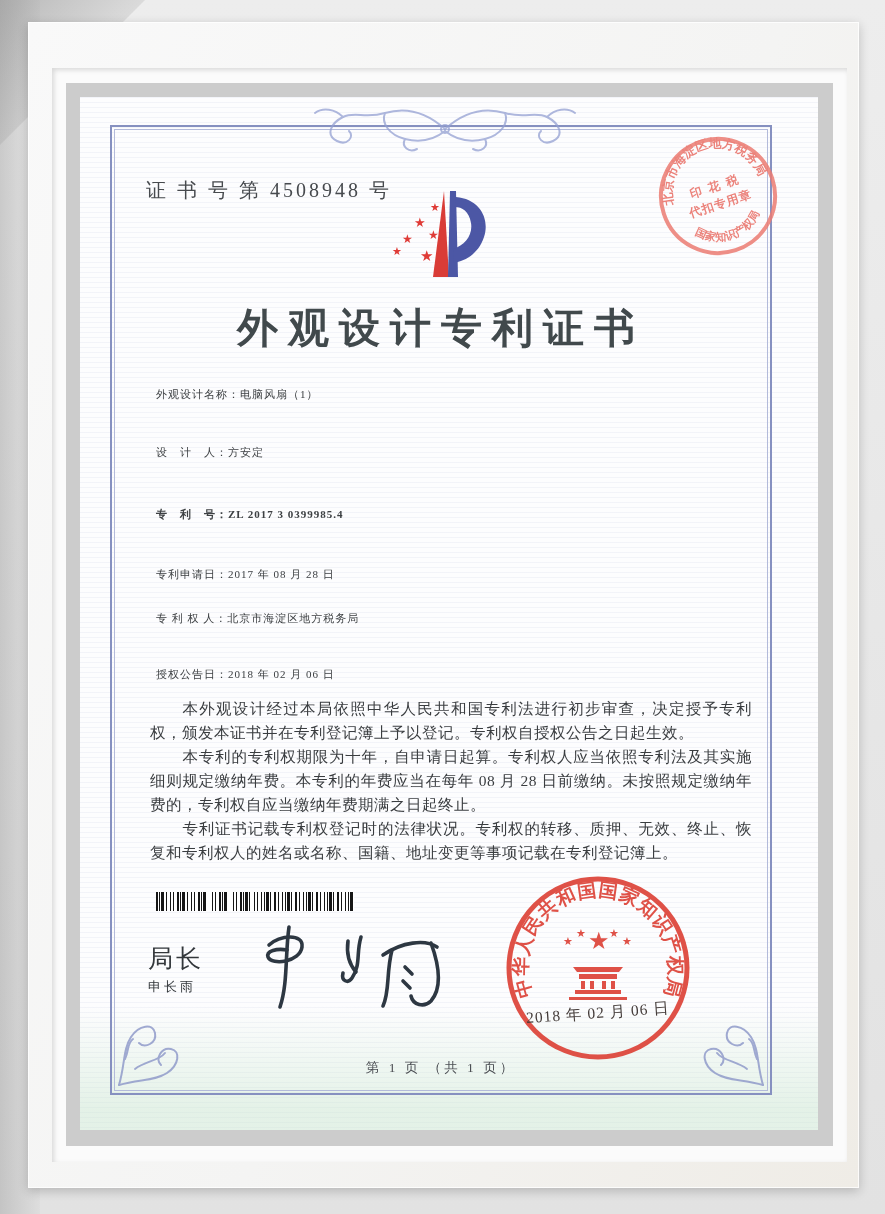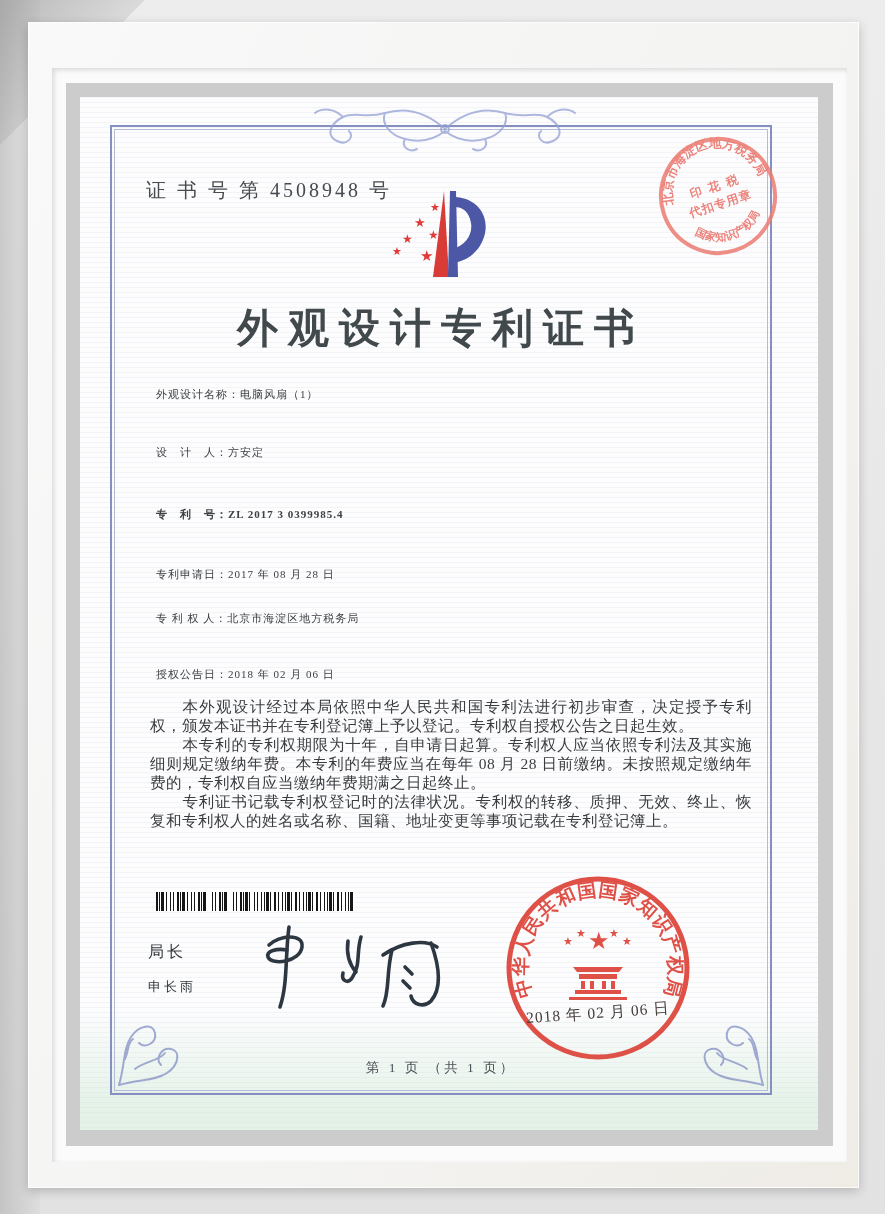--- a/index.html
+++ b/index.html
@@ -32,30 +32,30 @@
   .cert-border::before { content:""; position:absolute; inset:2px; border:1px solid #b3bada; }
 
   .txt { position:absolute; color:#3d4043; white-space:pre; }
   .cert-no { left:66px; top:80px; font-size:20px; letter-spacing:3px; color:#474a4e; }
   .title { left:30px; top:196px; width:662px; text-align:center; font-size:41px;
            font-weight:bold; letter-spacing:10px; color:#41494c; white-space:pre;margin-top:8px; }
   .field { left:76px; font-size:11px; letter-spacing:1px; }
   .f0 { top:290px; } .f1 { top:348px; } .f2 { top:410px;font-weight:bold; }
   .f3 { top:470px; } .f4 { top:514px; } .f5 { top:570px; }
   .paras { position:absolute; left:70px; top:600px; width:602px; font-size:15.5px;
-           line-height:19px; color:#3a3d40; letter-spacing:.5px; text-align:justify; }
+           line-height:24px; color:#3a3d40; letter-spacing:.5px; text-align:justify; }
   .paras p { text-indent:2.1em; }
 
   .barcode { position:absolute; left:76px; top:795px; width:198px; height:19px;
              background:repeating-linear-gradient(90deg,
                #161616 0 1.5px, #fff 1.5px 3px, #161616 3px 4px, #fff 4px 5px,
                #161616 5px 8px, #fff 8px 9.5px, #161616 9.5px 10.5px, #fff 10.5px 13.5px,
                #161616 13.5px 15px, #fff 15px 17px, #161616 17px 17.8px, #fff 17.8px 21px); }
 
-  .signer-title { left:68px; top:845px; font-size:16px; letter-spacing:3px; color:#33373b; }
+  .signer-title { left:68px; top:845px; font-size:25px; letter-spacing:3px; color:#33373b; }
   .signer-name  { left:68px; top:881px; font-size:13px; letter-spacing:3px; color:#33373b; }
   .signature { position:absolute; left:175px; top:818px; }
 
   .seal { position:absolute; left:421px; top:774px; width:194px; height:194px; opacity:.92; }
   .seal-date { position:absolute; left:426px; top:906px; width:184px; text-align:center;
                font-size:15.5px; color:#443c3a; letter-spacing:1px; transform:rotate(-4deg); white-space:pre; }
   .footer { position:absolute; left:30px; top:962px; width:662px; text-align:center;
             font-size:13.5px; letter-spacing:3px; color:#4c4f54; white-space:pre; }
 
   .stamp { position:absolute; left:575px; top:36px; width:126px; height:126px;

